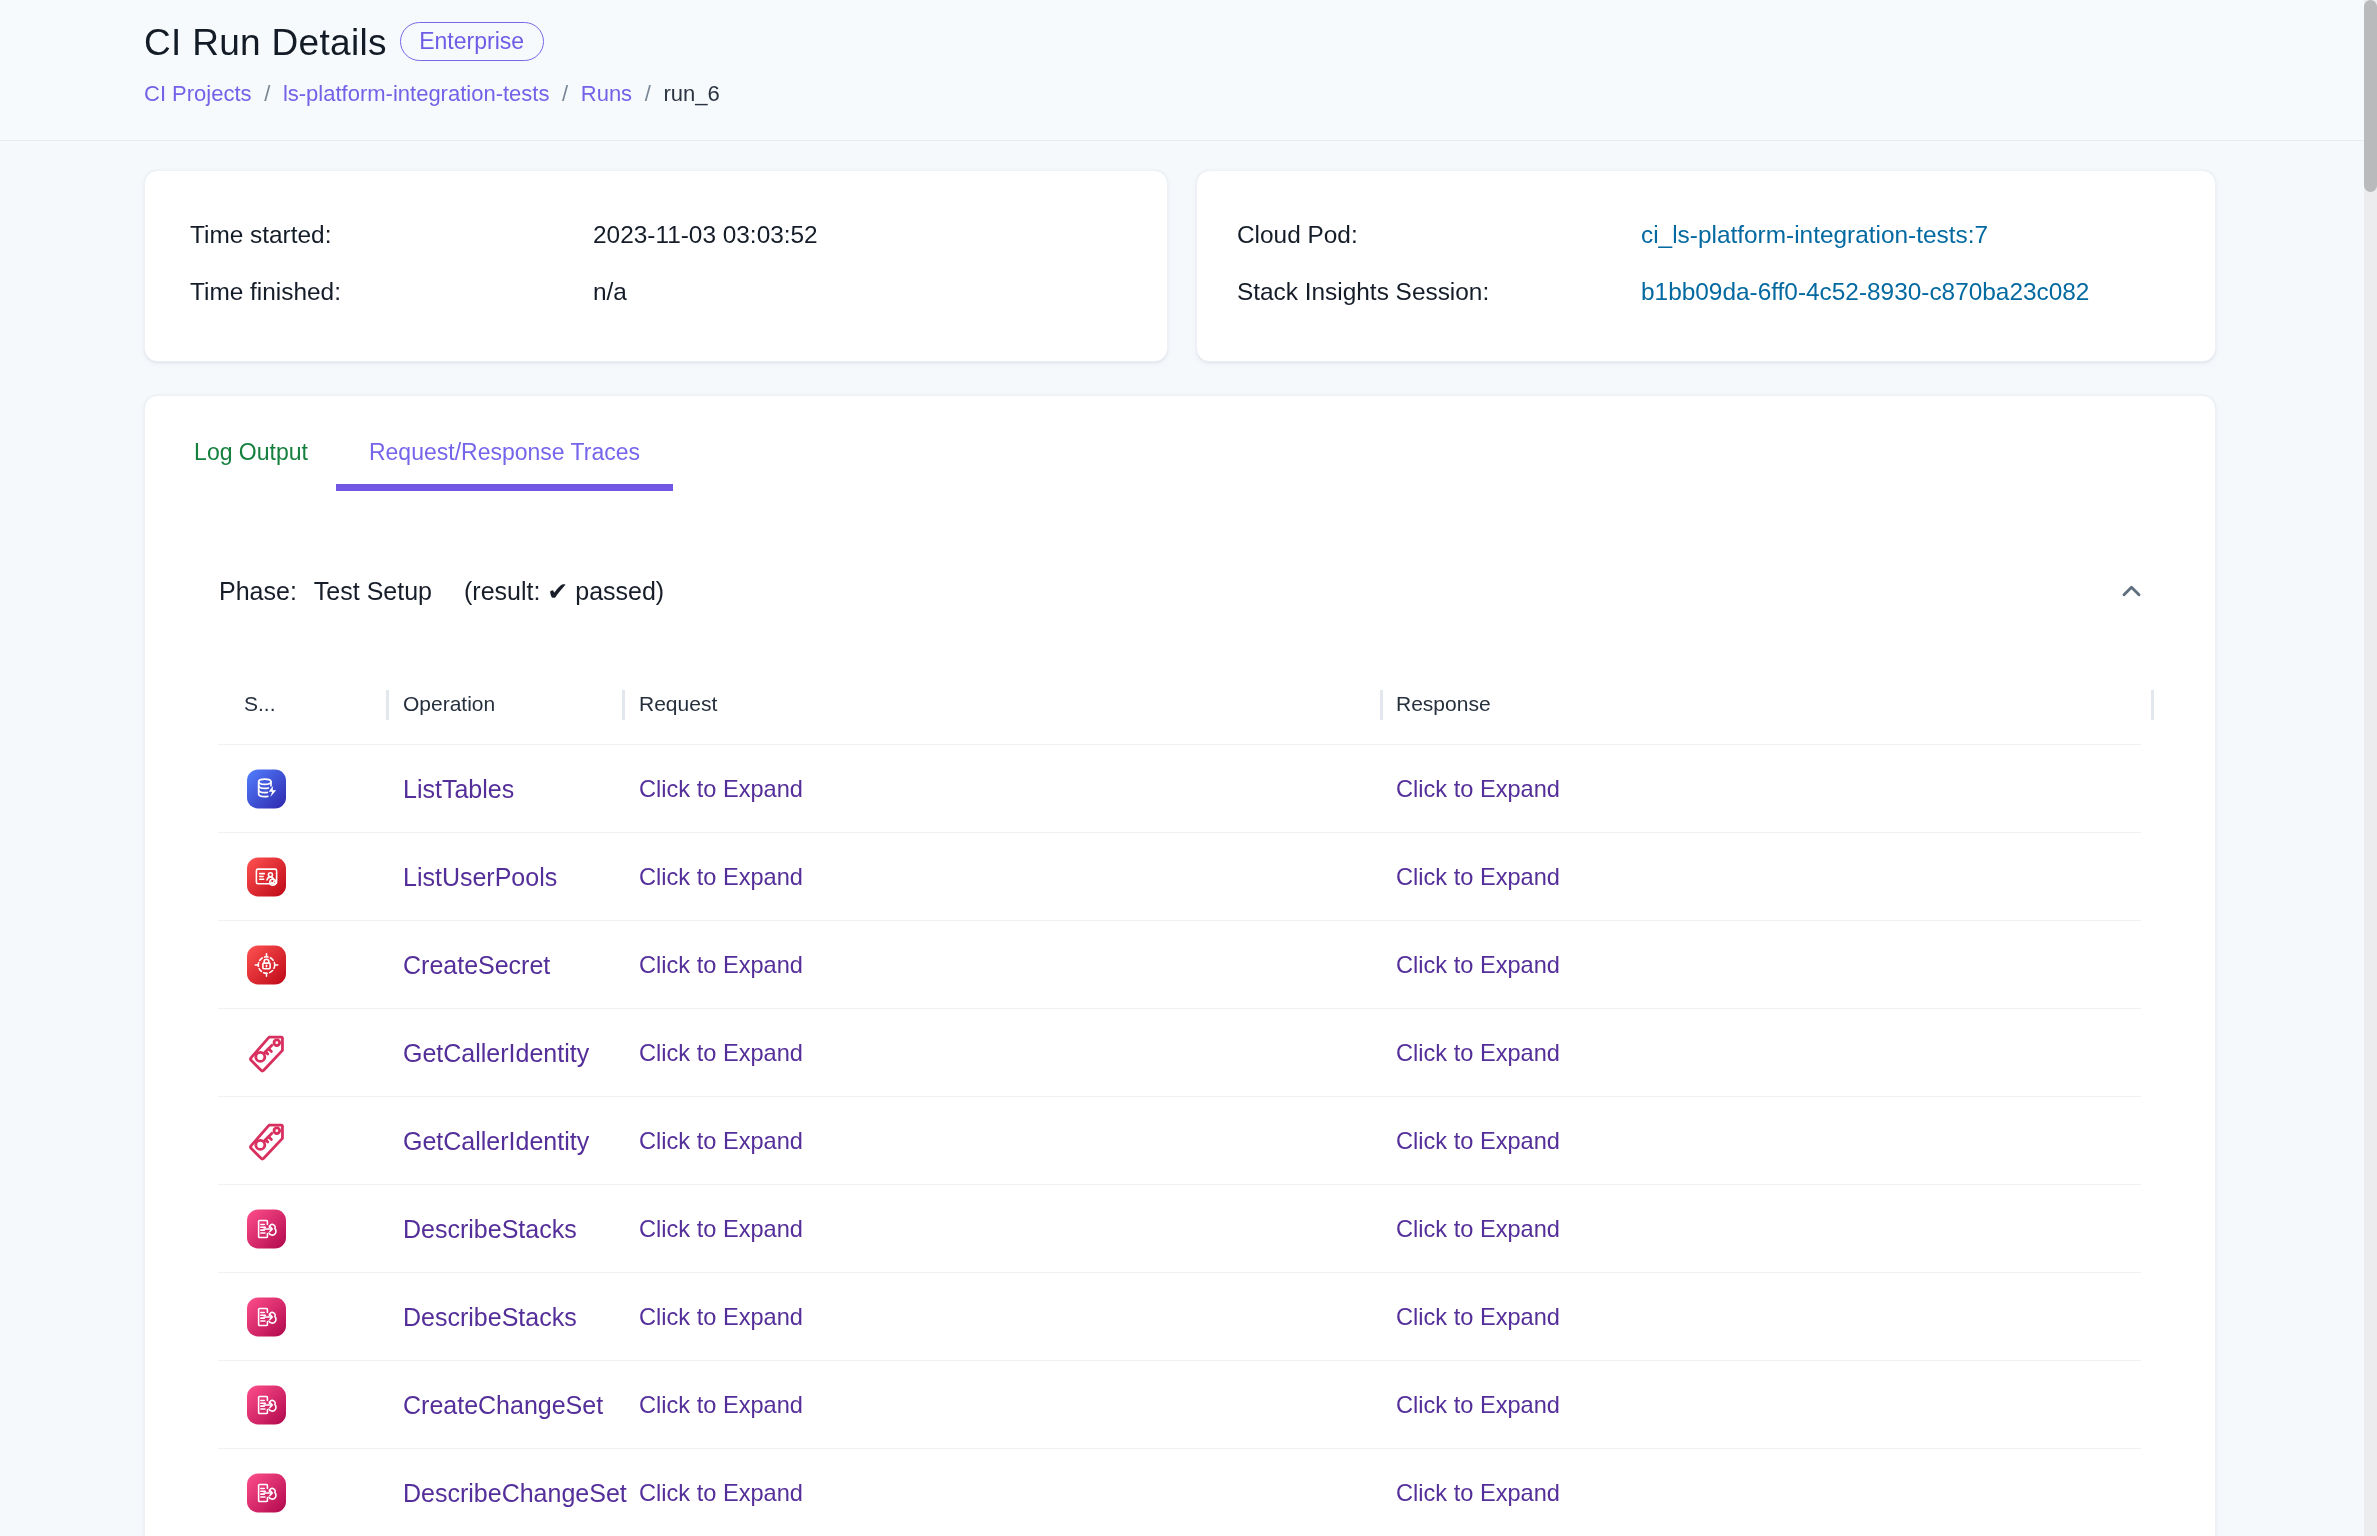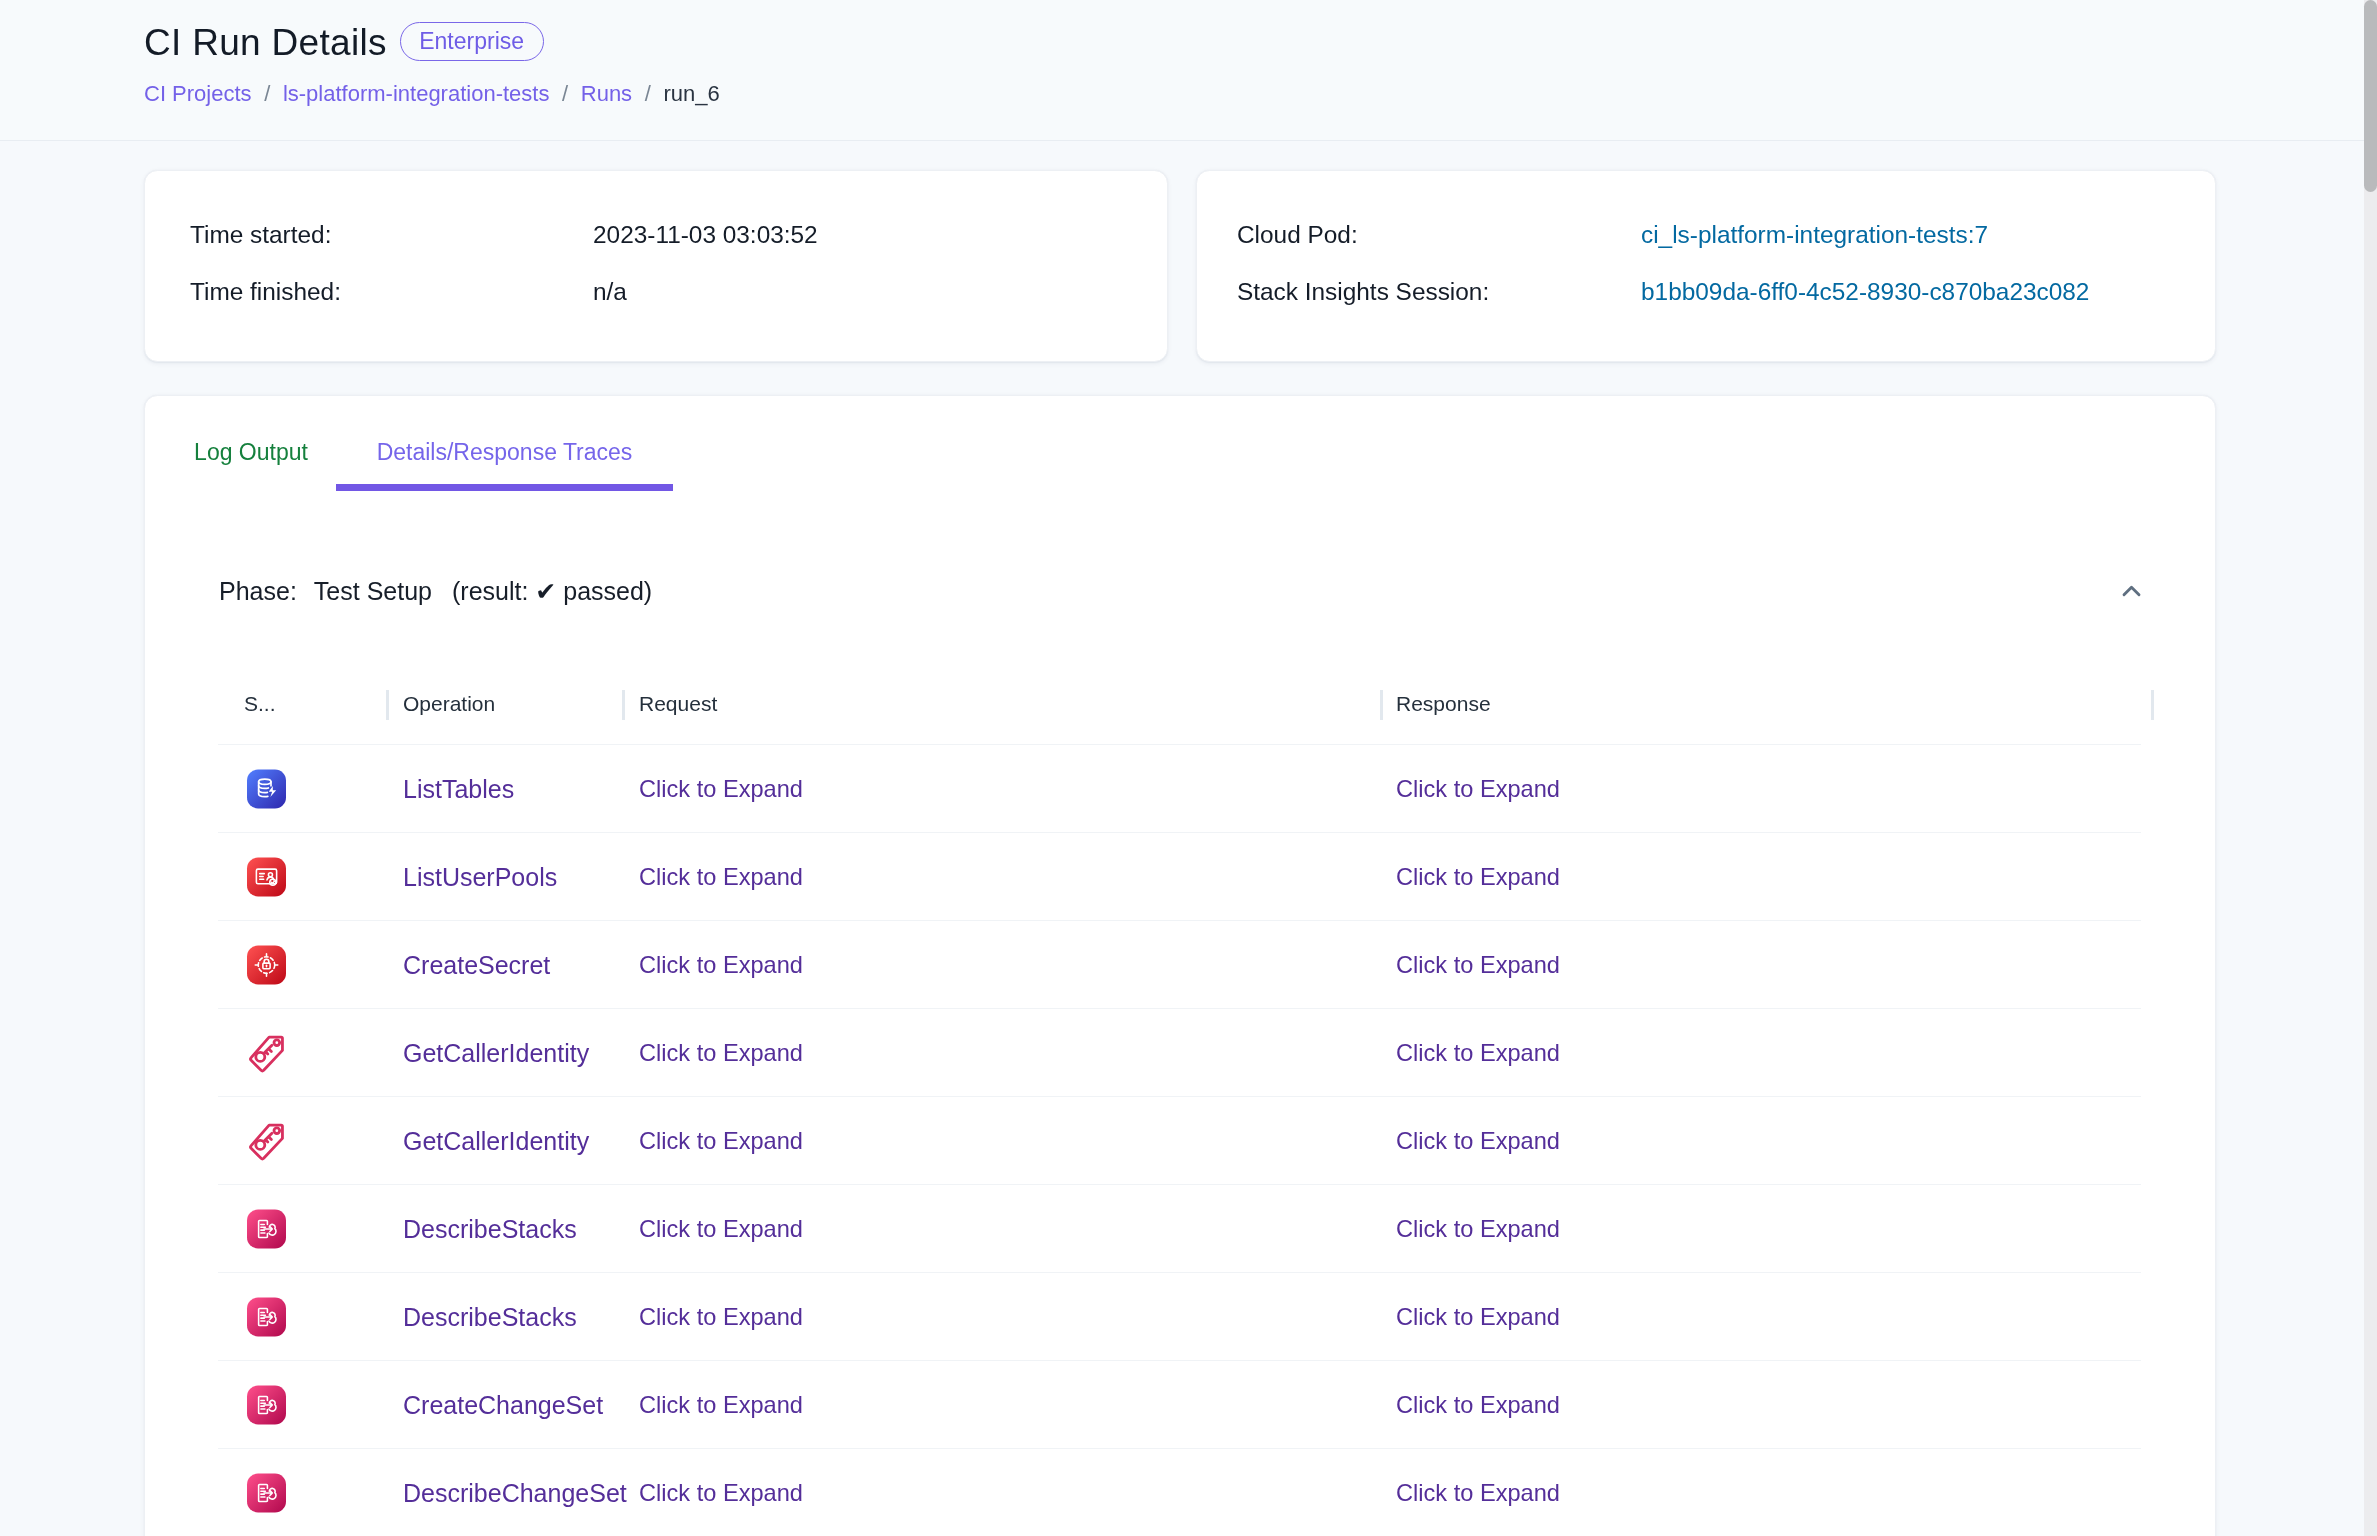--- a/index.html
+++ b/index.html
@@ -32,21 +32,21 @@
   .kv.r2{top:106px}
   .purple-link{color:#0369a1;text-decoration:none;cursor:pointer}
   
   #main-card{left:144px;top:395px;width:2070px;height:1228px}
   .tab{position:absolute;top:30px;height:52px;line-height:52px;text-align:center;font-size:23px;font-weight:500;cursor:pointer;white-space:nowrap}
   .tab.inactive{left:23px;width:166px;color:#15803d}
   .tab.active{left:191px;width:337px;color:#7565ea}
   .tab-indicator{position:absolute;left:191px;top:88px;width:337px;height:6.7px;background:#7257e5}
   .phase-row{position:absolute;left:74px;top:170px;height:50px;display:flex;align-items:center;font-size:25px;color:#171e29;white-space:nowrap}
   .phase-label{font-weight:400;margin-right:17px}
-  .phase-name{margin-right:20px}
+  .phase-name{margin-right:32px}
   .chevron-btn{position:absolute;left:1960px;top:169px;width:52px;height:52px;display:flex;align-items:center;justify-content:center;cursor:pointer;border-radius:50%}
   
   .th{position:absolute;top:293px;height:30px;line-height:30px;font-size:21px;color:#25303c;white-space:nowrap}
   .th.c-s{left:99px}.th.c-op{left:258px}.th.c-req{left:494px}.th.c-res{left:1251px}
   .vsep{position:absolute;top:294px;width:2.5px;height:30px;background:#e2e8ee}
   .vsep.v1{left:241px}.vsep.v2{left:477px}.vsep.v3{left:1235px}.vsep.v4{left:2006px}
   
   .tbody{position:absolute;left:73px;top:348px;width:1923px;border-top:1.7px solid #f0f3f6}
   .trow{position:relative;height:87px;border-bottom:1.7px solid #f0f3f6}
   .trow:last-child{border-bottom:none}
@@ -102,21 +102,21 @@
   </div>
   <div class="kv r2">
     <span class="k">Stack Insights Session:</span>
     <a class="v purple-link">b1bb09da-6ff0-4c52-8930-c870ba23c082</a>
   </div>
 </div>
 
 <div class="card" id="main-card">
 
   <div class="tab inactive">Log Output</div>
-  <div class="tab active">Details/Response Traces</div>
+  <div class="tab active">Request/Response Traces</div>
   <div class="tab-indicator"></div>
 
   <div class="phase-row">
     <span class="phase-label">Phase:</span>
     <span class="phase-name">Test Setup</span>
     <span class="phase-result">(result: ✔ passed)</span>
   </div>
   <div class="chevron-btn">
     <svg width="35" height="35" viewBox="0 0 42 42" fill="none" stroke="#5f6f80" stroke-width="3.4" stroke-linecap="round" stroke-linejoin="round">
         <polyline points="12,25 21,16 30,25"></polyline>

